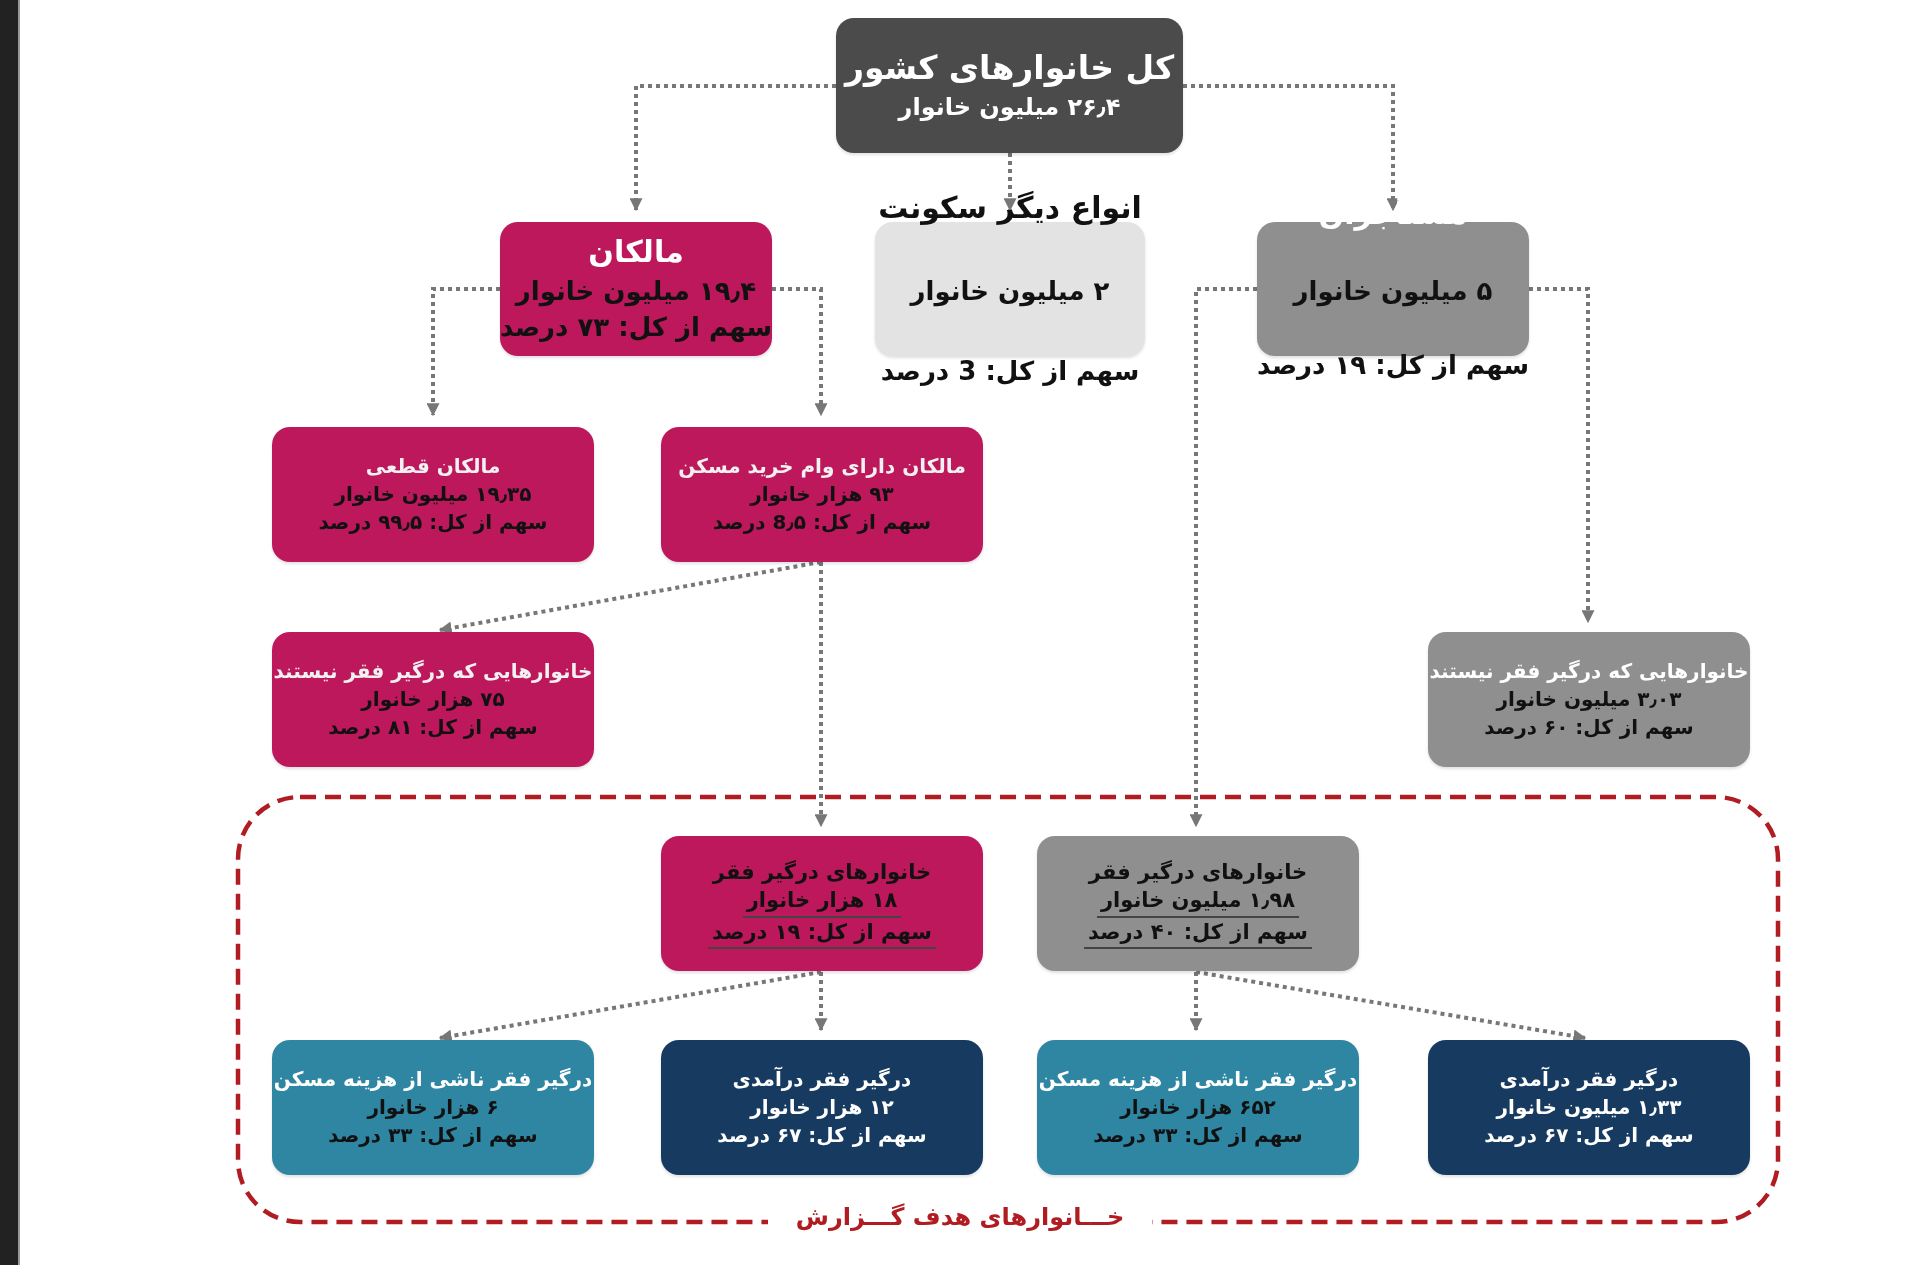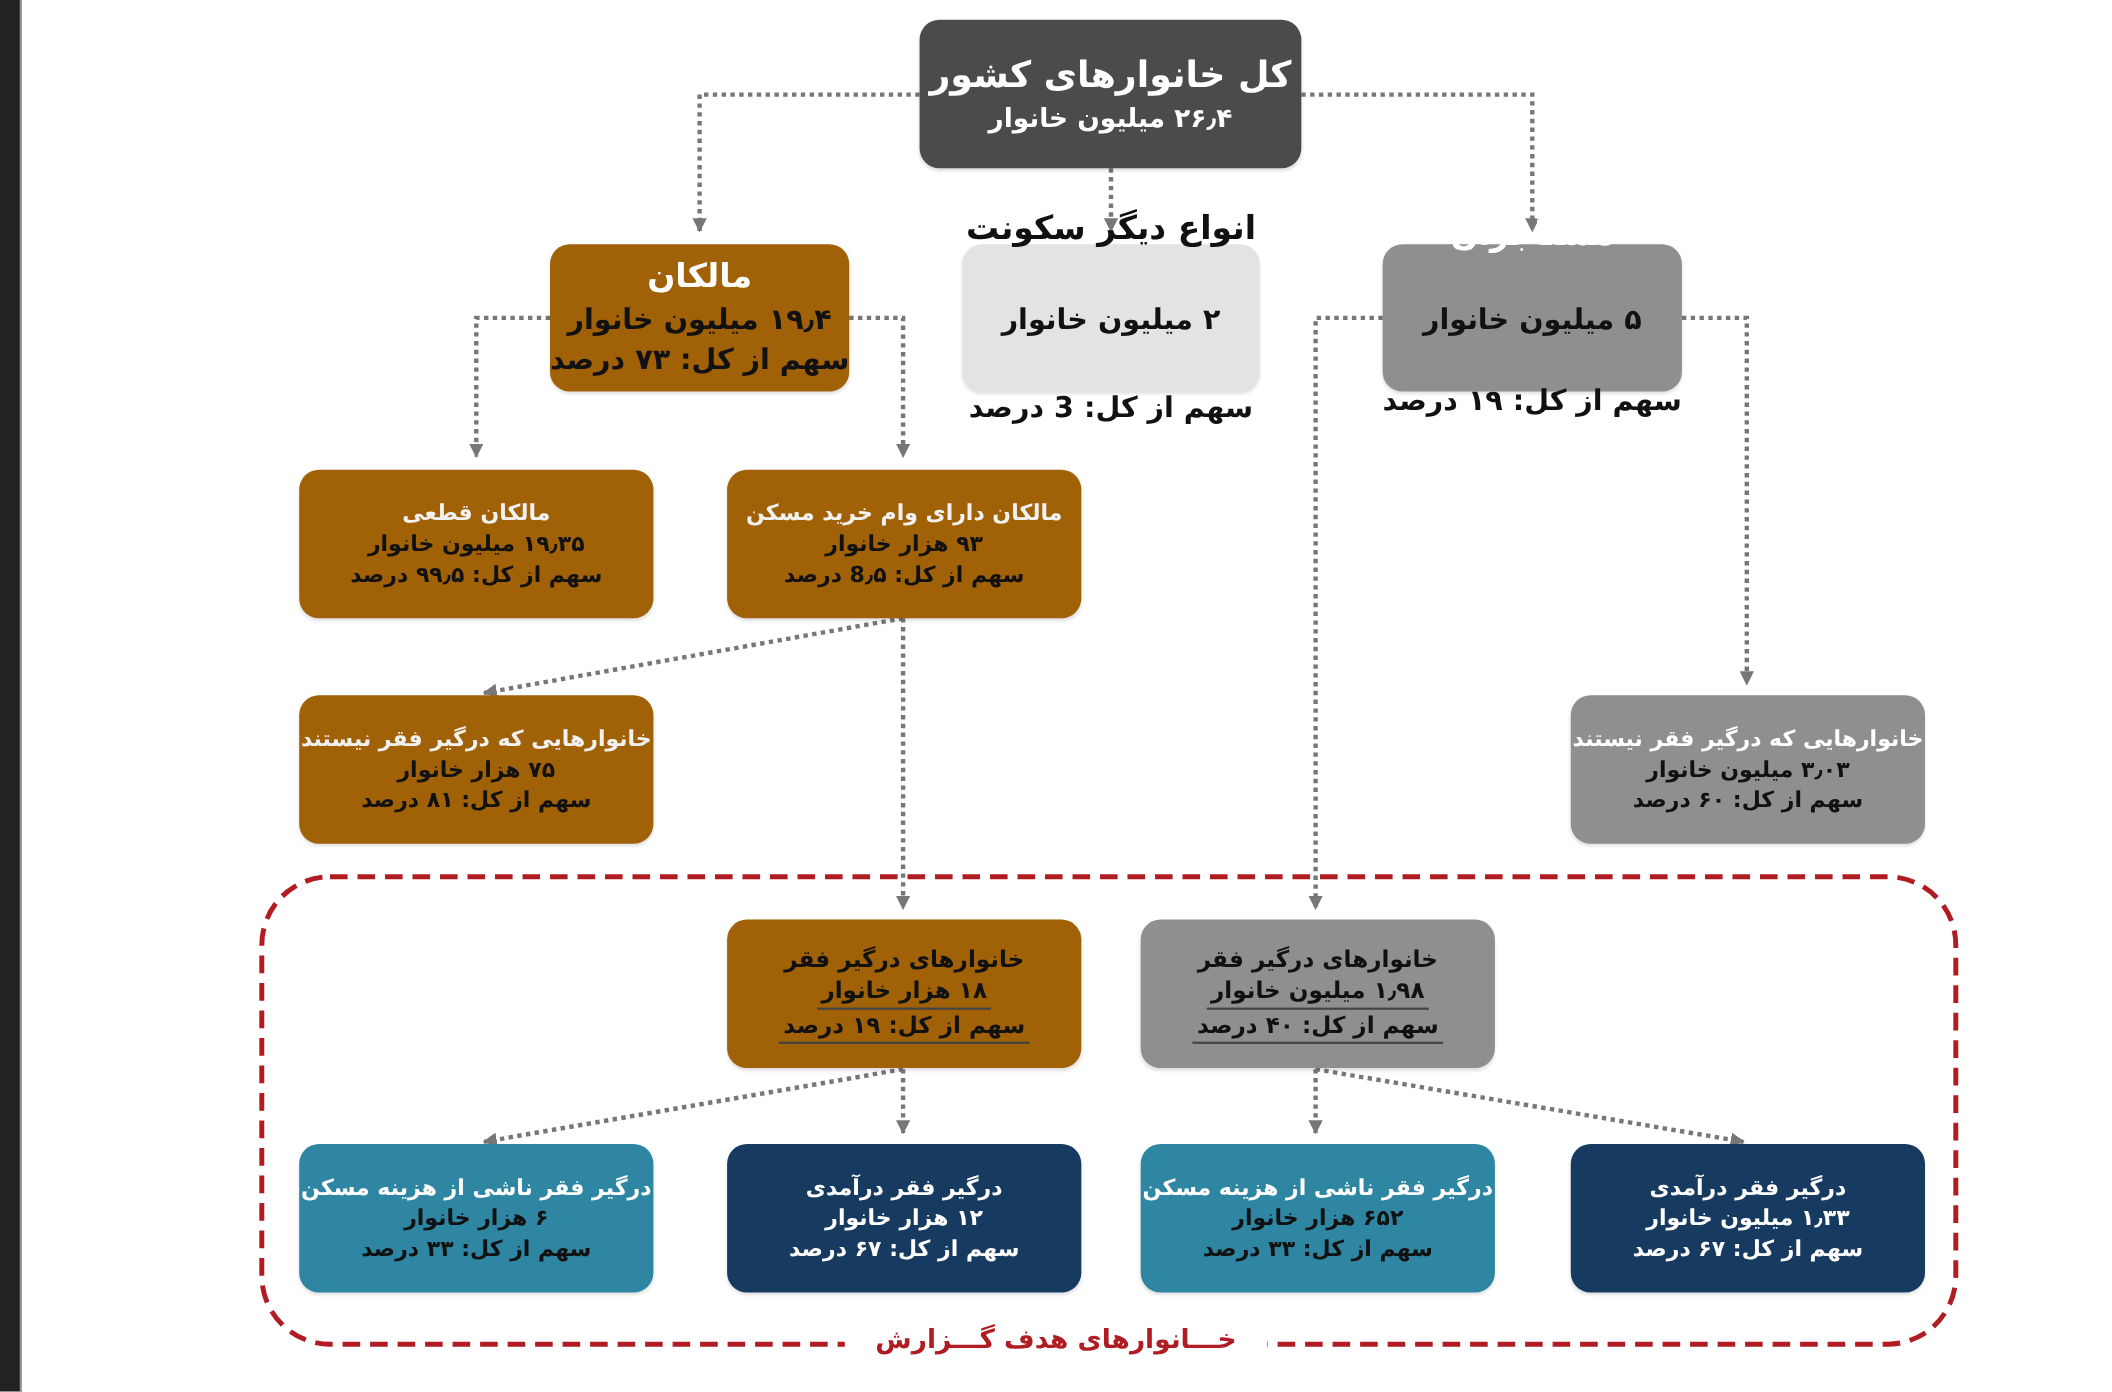--- a/index.html
+++ b/index.html
@@ -11,21 +11,21 @@
          direction:rtl; text-align:center; box-sizing:border-box; padding:6px 10px; box-shadow: 0 2px 3px rgba(0,0,0,0.12); }
   .box .t { font-weight:bold; line-height:1.35; white-space:nowrap; }
   .box .l { font-weight:bold; line-height:1.4; white-space:nowrap; }
   .big .t { font-size:30px; }
   .big .l { font-size:26px; }
   .med .t { font-size:20px; }
   .med .l { font-size:20px; }
   .u { border-bottom:2px solid #444; padding:0 4px; }
   .c-dark { background:#4b4b4b; }
   .c-mid { background:#8f8f8f; }
-  .c-light { background:#a16207; }
+  .c-light { background:#be185d; }
   .c-pale { background:#e3e3e3;gap:44px; }
   .c-teal { background:#2e86a3; }
   .c-navy { background:#163a60; }
   .txt-white { color:#ffffff; }
   .txt-black { color:#111111; }
   .txt-paleg { color:#f1f1f1; }
   .footer-label { position:absolute; left:0; width:1920px; top:1203px; text-align:center; direction:rtl;
                   color:#b01c22; font-weight:bold; font-size:24px; }
   .footer-label span { background:#fff; padding:0 28px; letter-spacing:1px; }
 </style>

